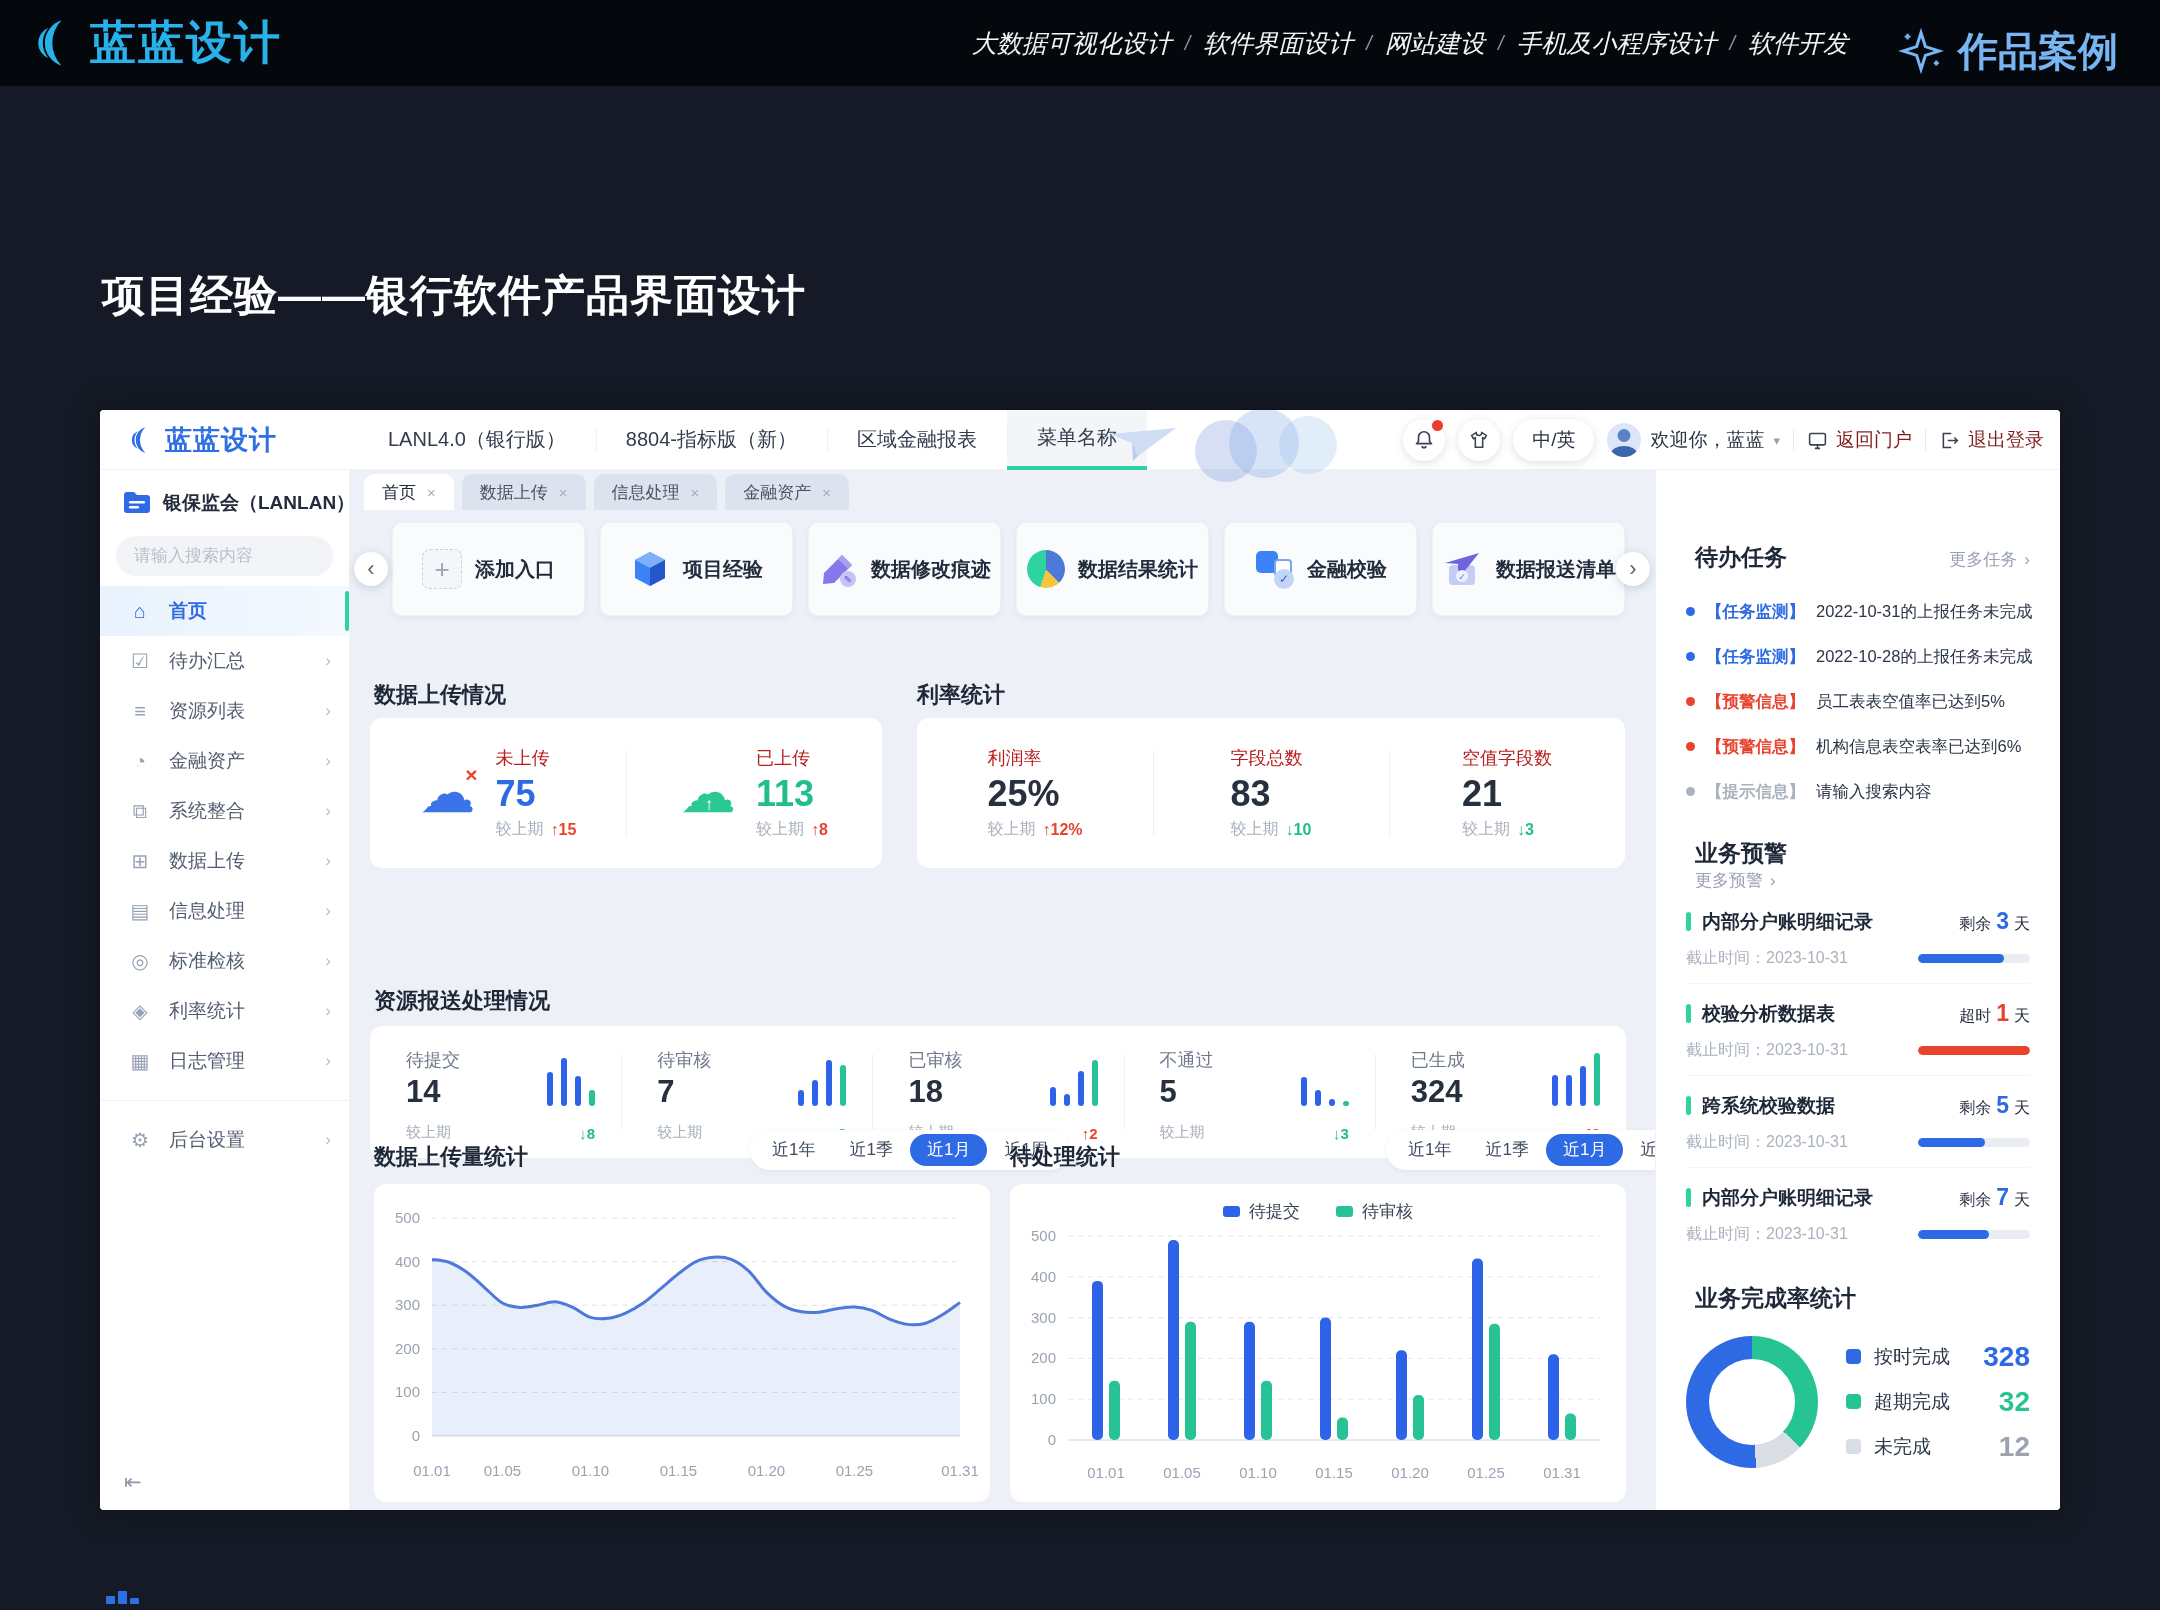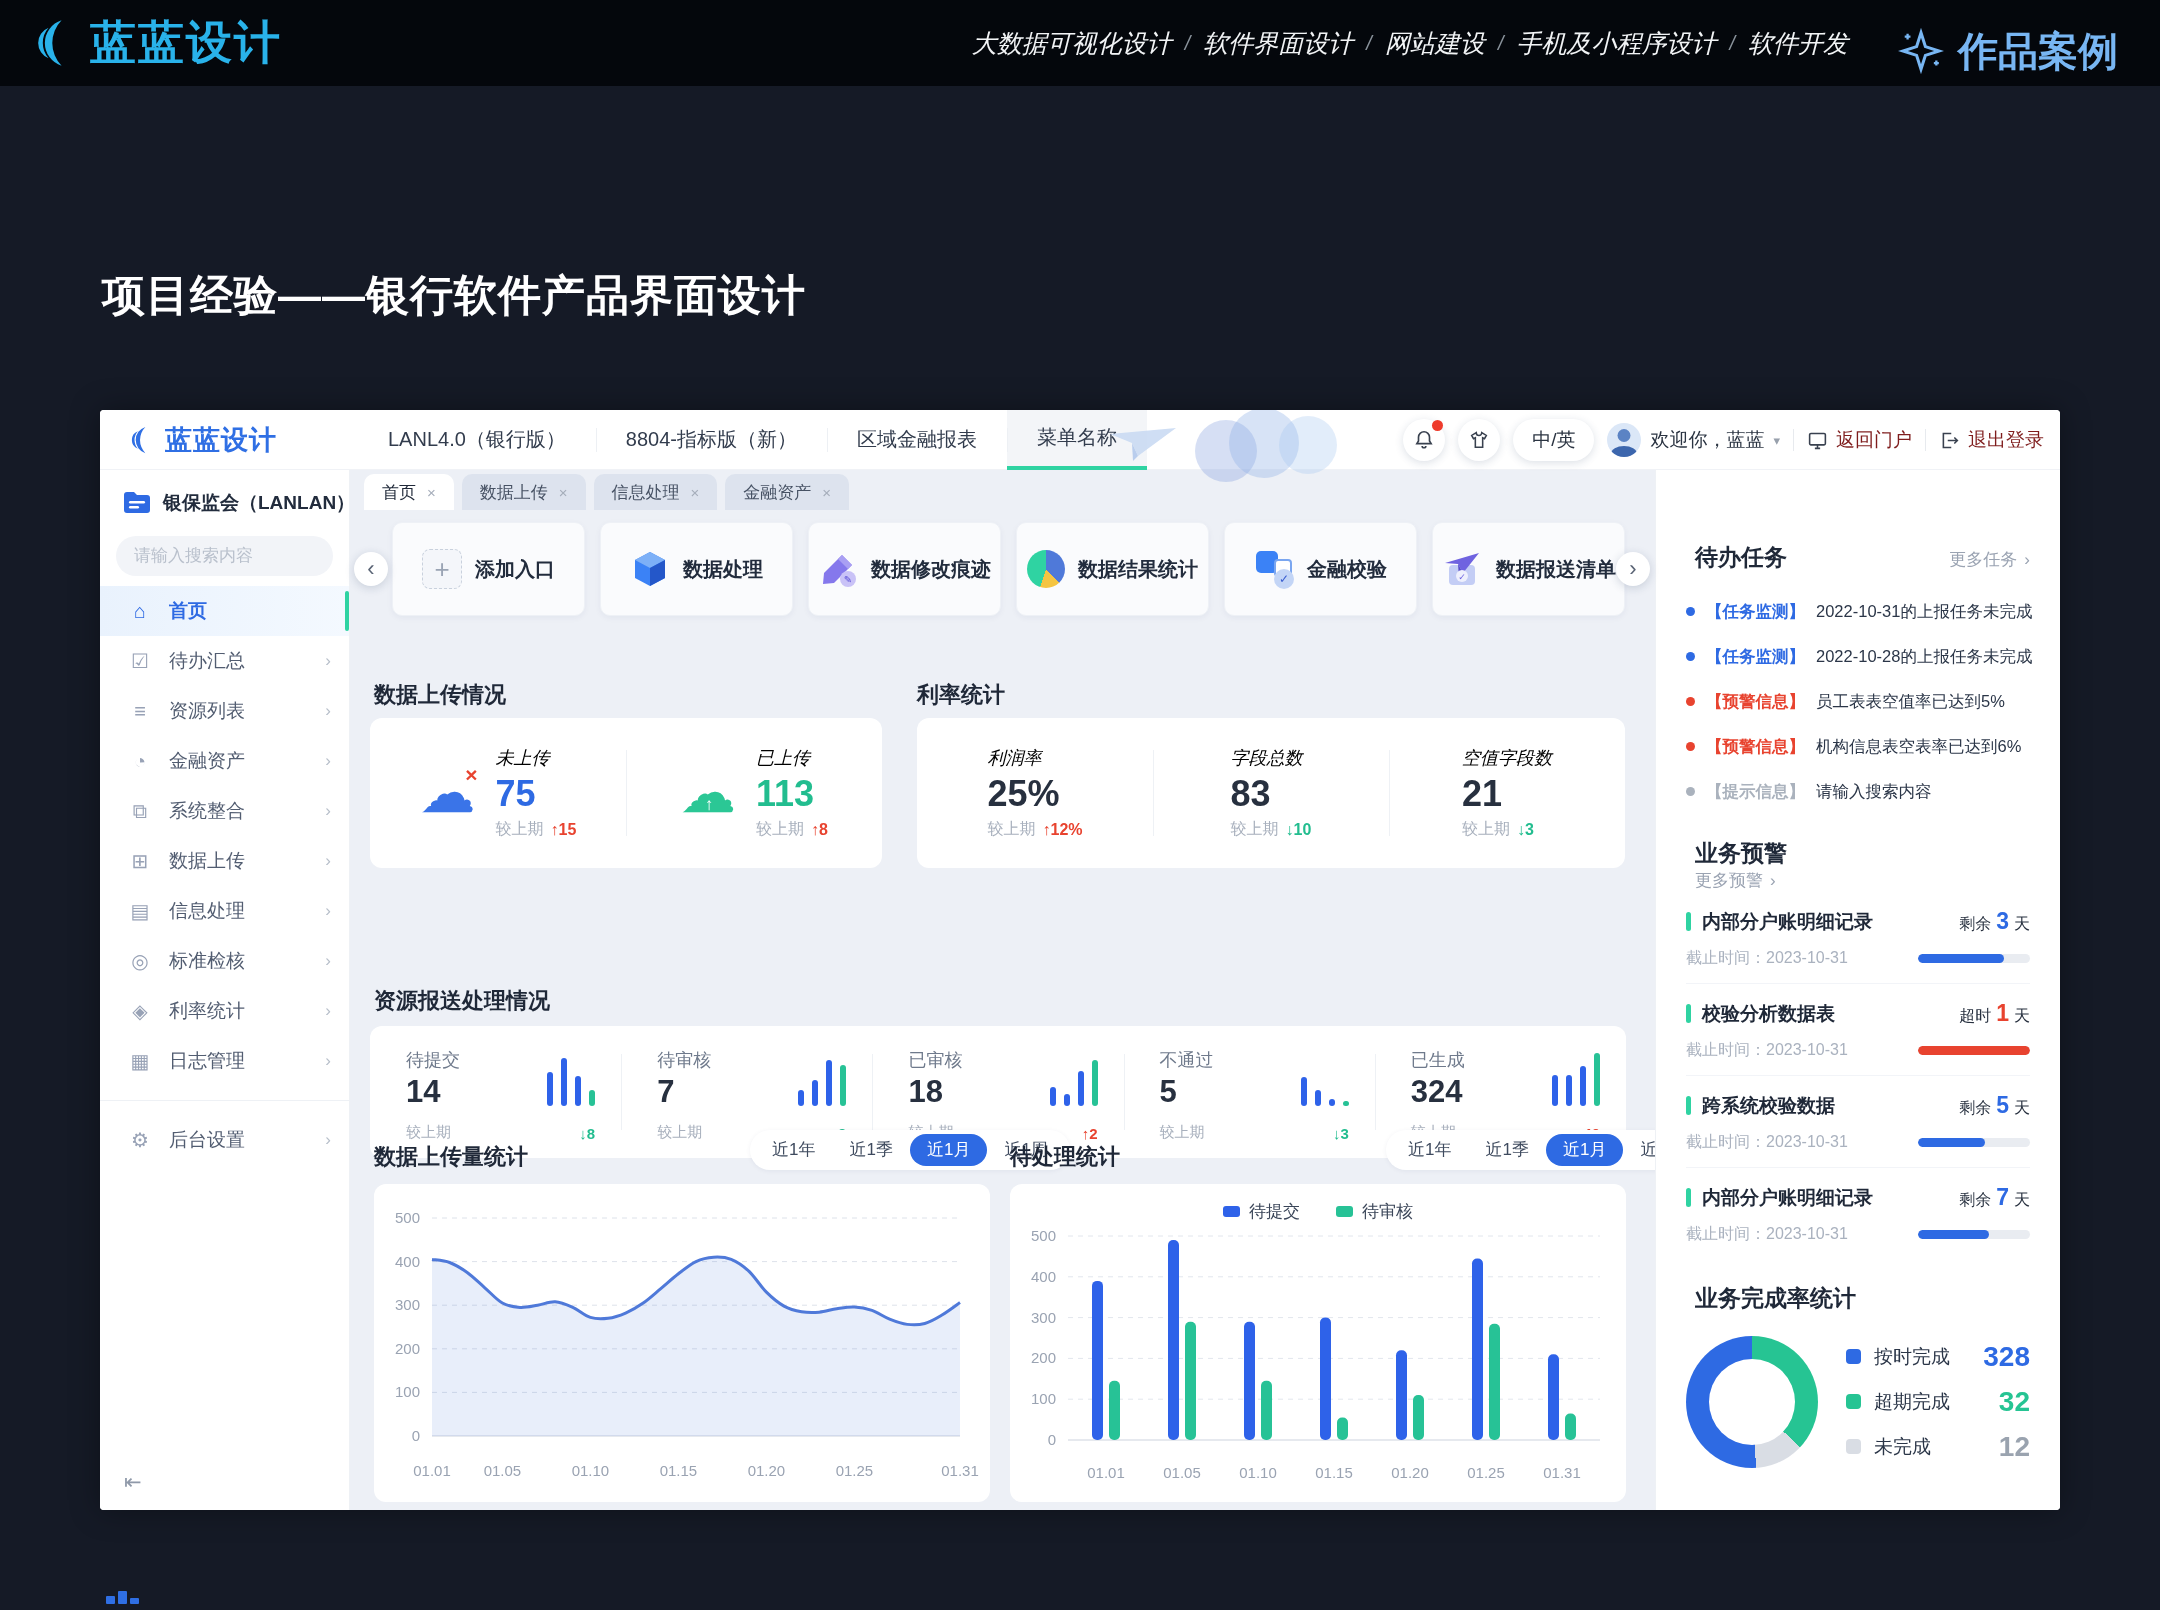--- a/index.html
+++ b/index.html
@@ -91,21 +91,21 @@
 
   .sec-title{position:absolute;font-size:22px;font-weight:bold;color:#1f2838;}
   .stat-card{position:absolute;background:#fff;border-radius:12px;display:flex;align-items:center;}
   .stat-cell{flex:1;display:flex;align-items:center;justify-content:center;gap:18px;position:relative;height:100%;}
   .stat-cell + .stat-cell::before{content:"";position:absolute;left:0;top:32px;bottom:32px;width:1px;background:#eef1f5;}
   .cloud-wrap{position:relative;width:58px;height:52px;}
   .cloud-glyph{font-size:56px;line-height:52px;}
   .cloud-x{position:absolute;top:-4px;right:0;color:#e8432f;font-weight:bold;font-size:21px;}
   .cloud-arrow{position:absolute;left:50%;transform:translateX(-50%);bottom:4px;color:#fff;font-size:17px;font-weight:bold;}
   .stat-info{display:flex;flex-direction:column;}
-  .stat-label{font-size:18px;color:#000000;font-style:italic;}
+  .stat-label{font-size:18px;color:#b91c1c;}
   .stat-value{font-size:36px;font-weight:bold;margin:3px 0 4px;color:#27303f;}
   .stat-delta{font-size:16px;color:#a8b0bd;display:flex;gap:7px;align-items:center;}
   .delta-num{font-weight:bold;}
 
   .resource-card{position:absolute;left:20px;top:556px;width:1256px;height:132px;background:#fff;border-radius:12px;display:flex;}
   .res-cell{flex:1;position:relative;display:flex;justify-content:space-between;padding:22px 26px 16px 36px;}
   .res-cell + .res-cell::before{content:"";position:absolute;left:0;top:28px;bottom:28px;width:1px;background:#eef1f5;}
   .res-left{display:flex;flex-direction:column;justify-content:space-between;}
   .res-label{font-size:18px;color:#6f7a8c;}
   .res-value{font-size:31px;font-weight:bold;color:#27303f;margin-top:2px;}
@@ -385,21 +385,21 @@
           <div class="qa-card">
             <div class="qa-plus">+</div>
             <span class="qa-label">添加入口</span>
           </div>
           <div class="qa-card">
             <svg width="40" height="40" viewBox="0 0 40 40">
               <polygon points="20,3 35,11 35,29 20,37 5,29 5,11" fill="#3b82f6"></polygon>
               <polygon points="20,3 35,11 20,19 5,11" fill="#7db0f7"></polygon>
               <polygon points="20,19 35,11 35,29 20,37" fill="#2457c9"></polygon>
             </svg>
-            <span class="qa-label">数据处理</span>
+            <span class="qa-label">项目经验</span>
           </div>
           <div class="qa-card">
             <svg width="40" height="40" viewBox="0 0 40 40">
               <path d="M24 6 L34 16 L16 34 L5 35 L6 24 Z" fill="#8578ec"></path>
               <path d="M24 6 L34 16 L30 20 L20 10 Z" fill="#a99ff3"></path>
               <circle cx="30" cy="30" r="8" fill="#c9c2f7"></circle>
               <text x="30" y="34" font-size="10" text-anchor="middle" fill="#5a4fd6">✎</text>
             </svg>
             <span class="qa-label">数据修改痕迹</span>
           </div>

